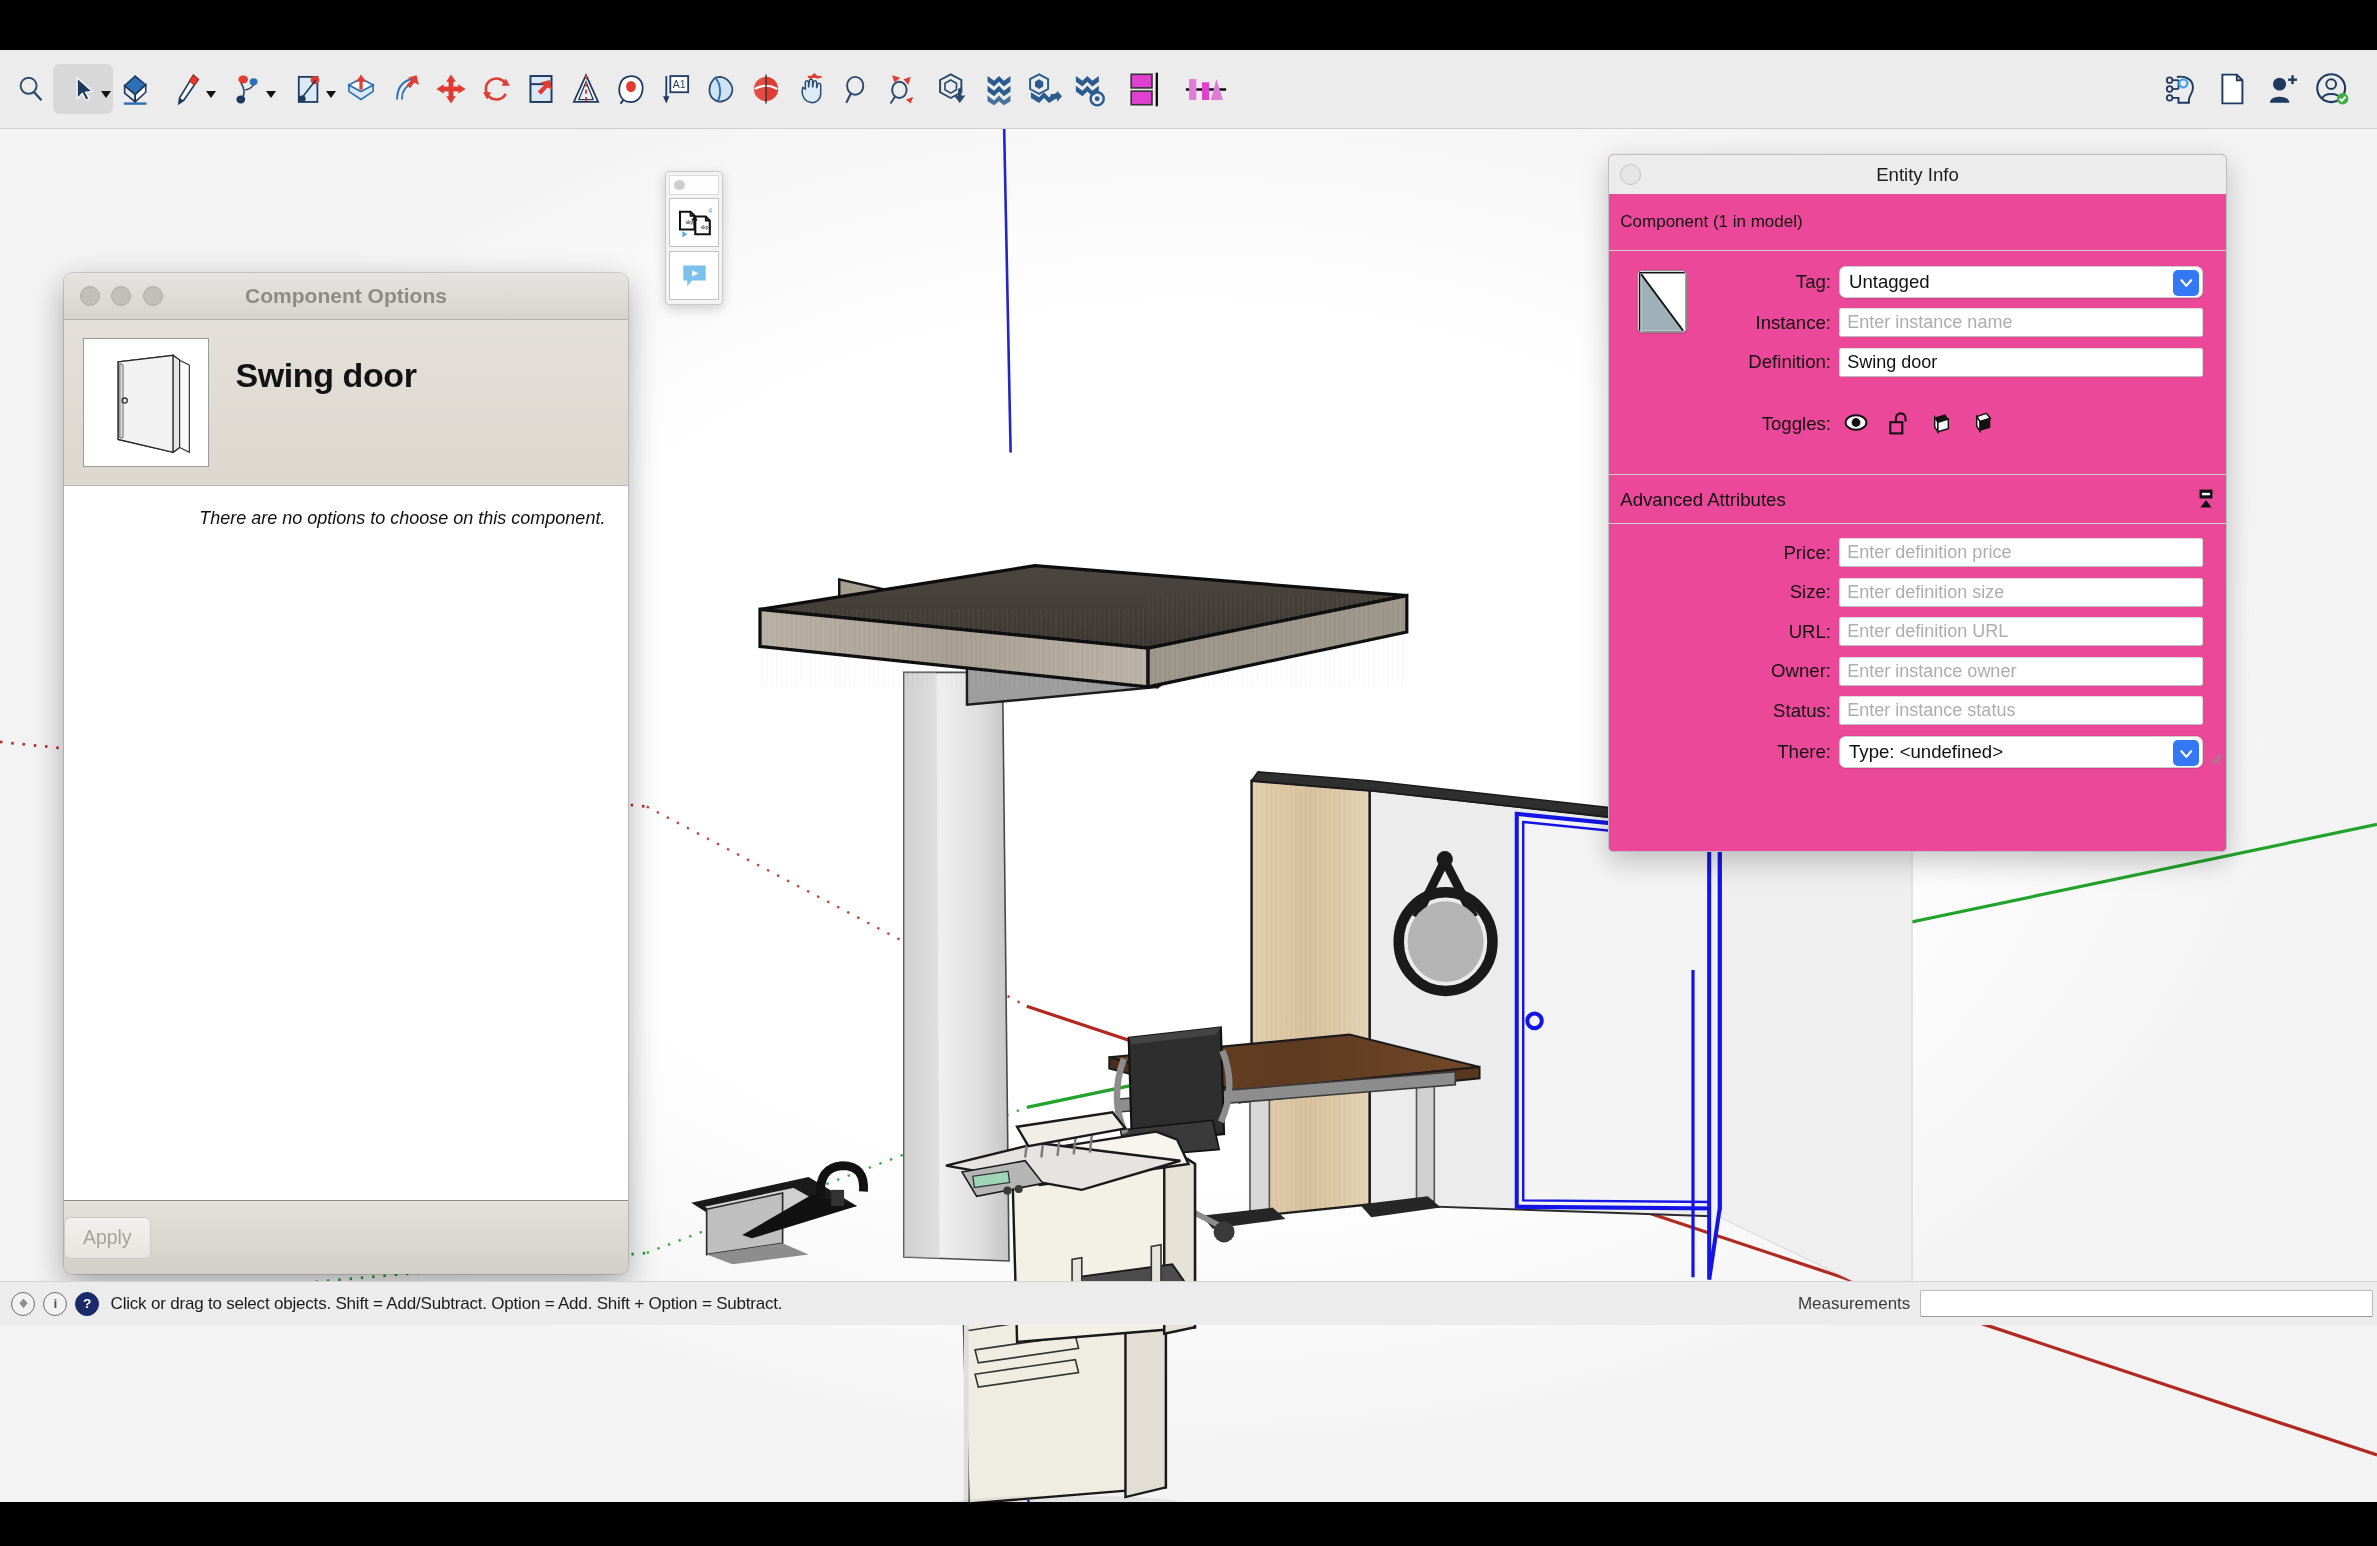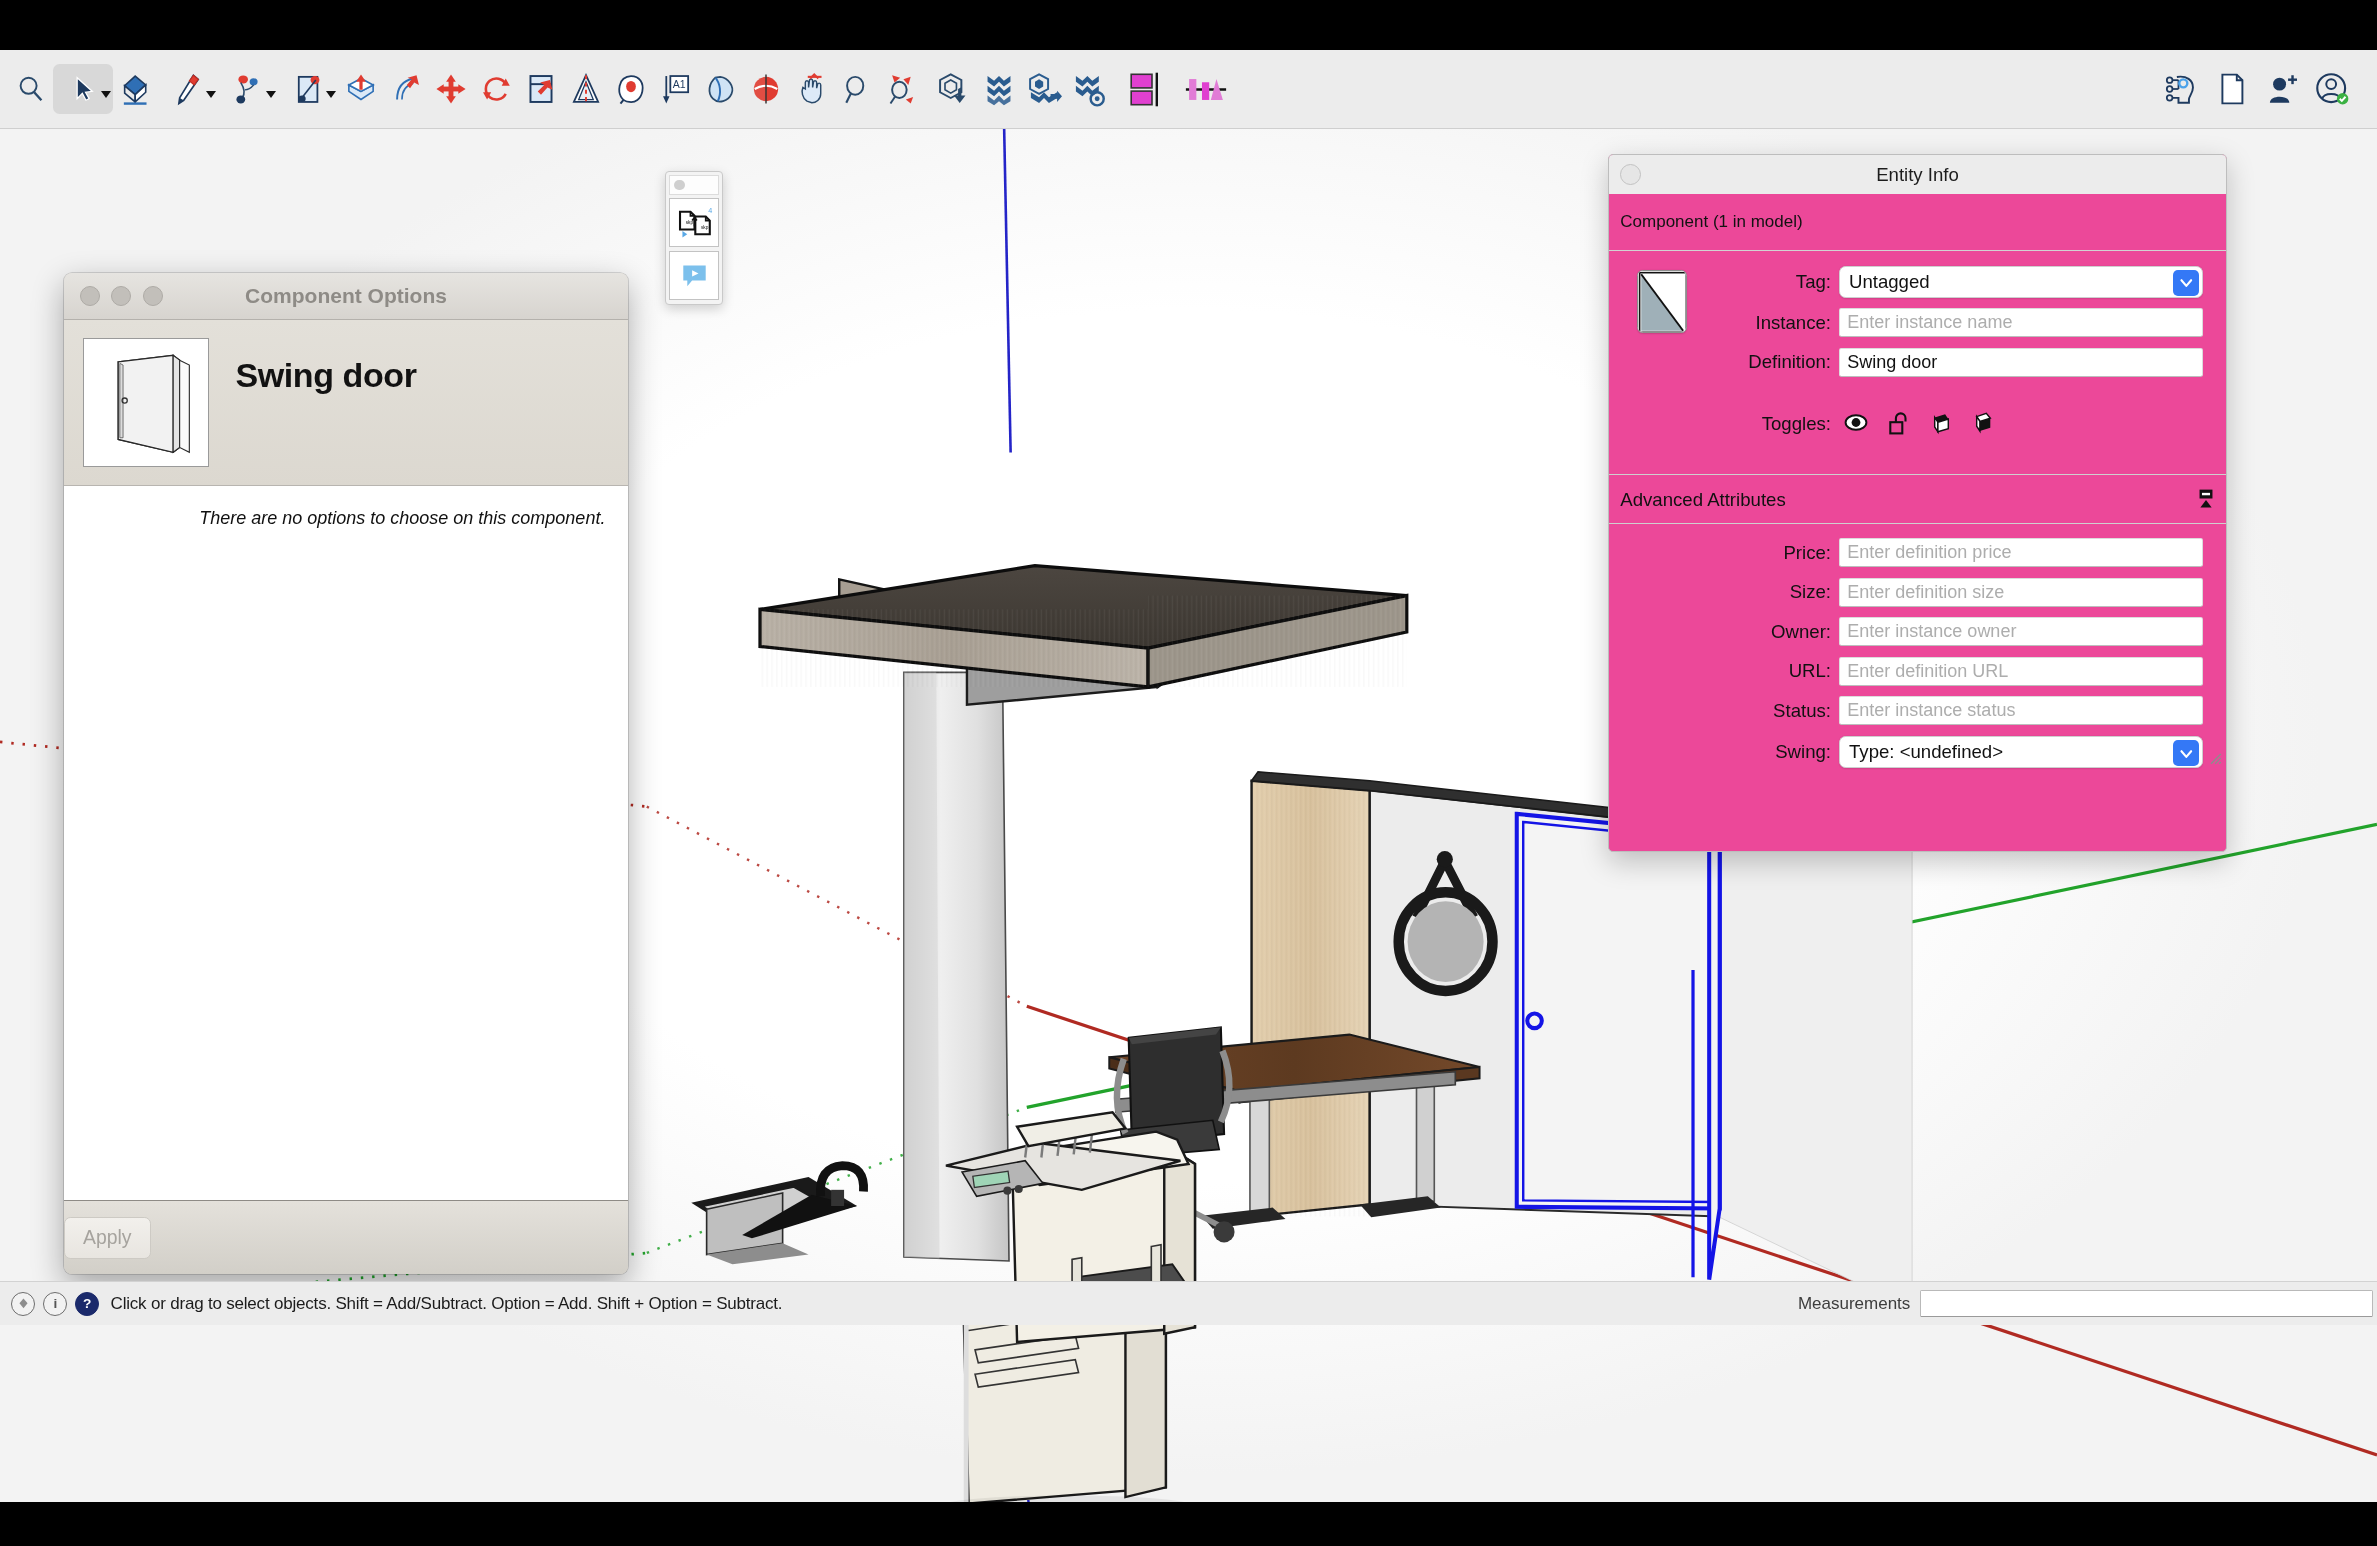--- a/index.html
+++ b/index.html
@@ -867,36 +867,36 @@
           <div class="ei-label">Price:</div>
           <div class="ei-field placeholder">Enter definition price</div>
         </div>
 
         <div class="ei-row">
           <div class="ei-label">Size:</div>
           <div class="ei-field placeholder">Enter definition size</div>
         </div>
 
         <div class="ei-row">
+          <div class="ei-label">URL:</div>
+          <div class="ei-field placeholder">Enter definition URL</div>
+        </div>
+
+        <div class="ei-row">
           <div class="ei-label">Owner:</div>
           <div class="ei-field placeholder">Enter instance owner</div>
-        </div>
-
-        <div class="ei-row">
-          <div class="ei-label">URL:</div>
-          <div class="ei-field placeholder">Enter definition URL</div>
         </div>
 
         <div class="ei-row">
           <div class="ei-label">Status:</div>
           <div class="ei-field placeholder">Enter instance status</div>
         </div>
 
         <div class="ei-row">
-          <div class="ei-label">Swing:</div>
+          <div class="ei-label">There:</div>
           <div class="ei-select">
             <span>Type: &lt;undefined&gt;</span>
             <span class="arrowbox">
               <svg width="14.6" height="11.3" viewBox="0 0 18 14">
                   <path d="M3 4 L9 11 L15 4" fill="none" stroke="#ffffff" stroke-width="2.6" stroke-linecap="round" stroke-linejoin="round"></path>
                 </svg>
             </span>
           </div>
         </div>
 

